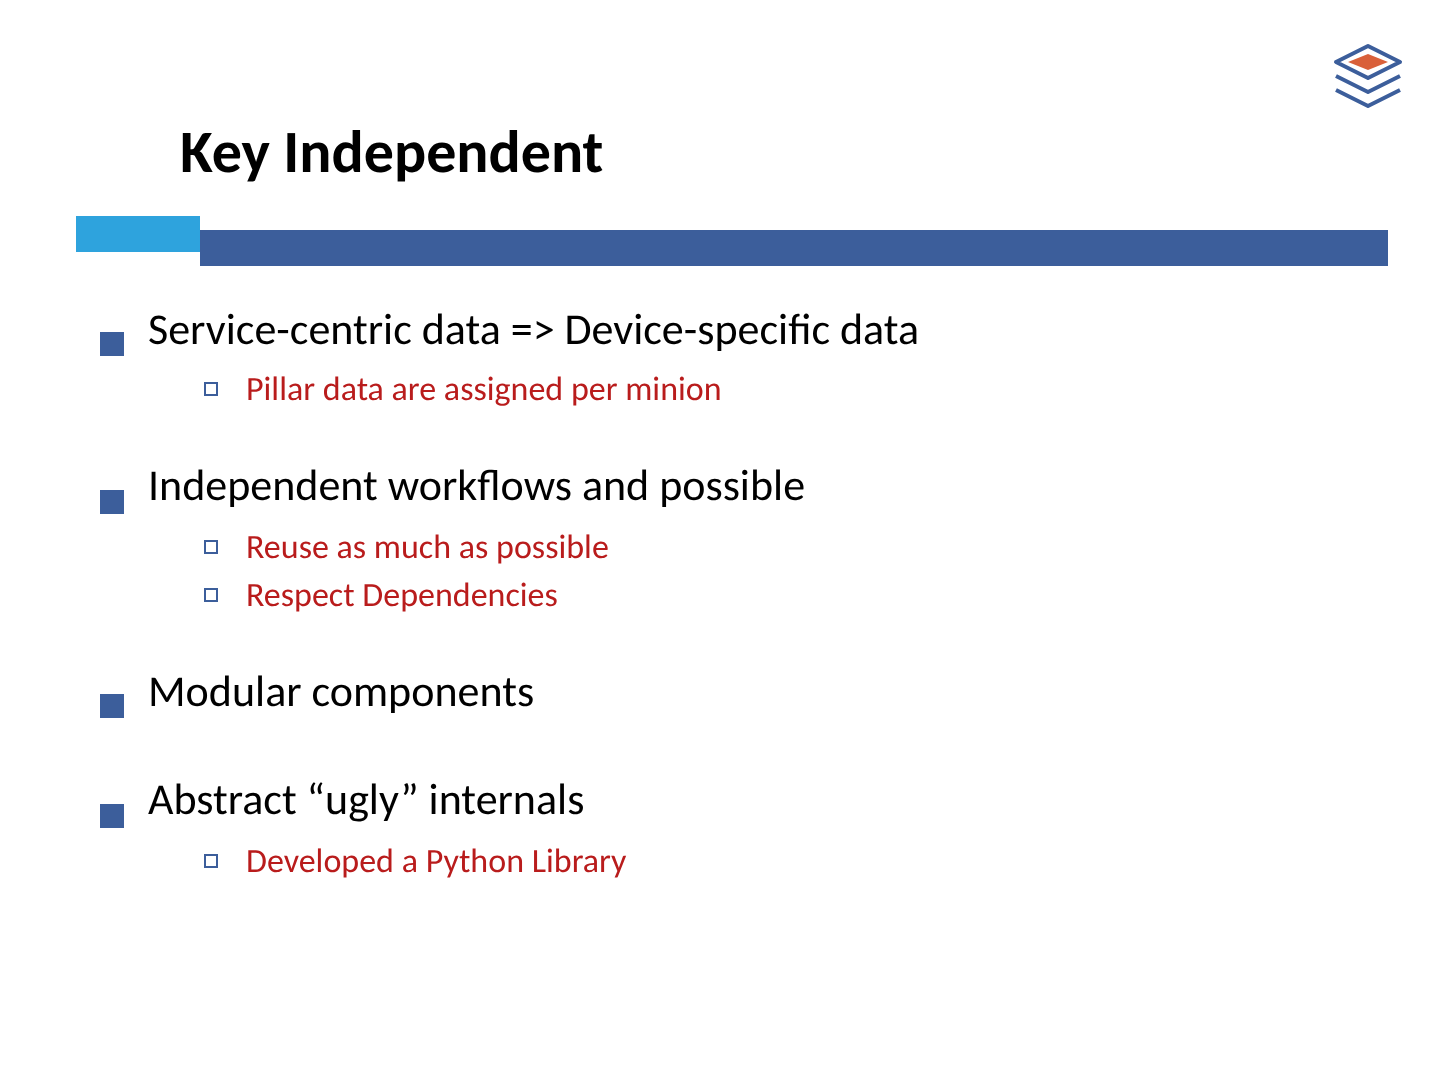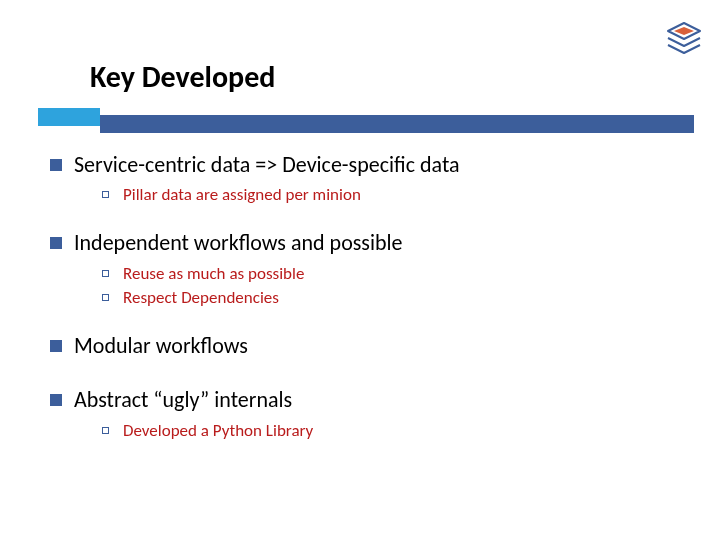--- a/index.html
+++ b/index.html
@@ -55,21 +55,21 @@
     background: #3c5e9b;
   }
   .content {
     position: absolute;
     top: 152px;
     left: 50px;
     width: 620px;
   }
   .l1 {
     display: flex;
-    align-items: flex-start;
+    align-items: flex-end;
     margin-bottom: 6px;
   }
   .l1-bullet {
     width: 12px;
     height: 12px;
     background: #3c5e9b;
     margin-top: 7px;
     margin-right: 12px;
     flex-shrink: 0;
   }
@@ -113,21 +113,21 @@
     <svg viewBox="0 0 40 40">
       <g fill="none" stroke="#3c5e9b" stroke-width="2" stroke-linejoin="round">
         <polygon points="20,3 36,11 20,19 4,11" fill="#ffffff"></polygon>
         <polyline points="4,18 20,26 36,18"></polyline>
         <polyline points="4,25 20,33 36,25"></polyline>
       </g>
       <polygon points="20,7 30,11 20,15 10,11" fill="#d9603a" stroke="none"></polygon>
     </svg>
   </div>
 
-  <div class="title">Key Developed</div>
+  <div class="title">Key Independent</div>
 
   <div class="accent-bar">
     <div class="accent-light"></div>
     <div class="accent-dark"></div>
   </div>
 
   <div class="content">
 
     <div class="l1">
       <div class="l1-bullet"></div>
@@ -150,21 +150,21 @@
         <div class="l2-text">Reuse as much as possible</div>
       </div>
       <div class="l2">
         <div class="l2-bullet"></div>
         <div class="l2-text">Respect Dependencies</div>
       </div>
     </div>
 
     <div class="l1 spacer-after">
       <div class="l1-bullet"></div>
-      <div class="l1-text">Modular workflows</div>
+      <div class="l1-text">Modular components</div>
     </div>
 
     <div class="l1">
       <div class="l1-bullet"></div>
       <div class="l1-text">Abstract “ugly” internals</div>
     </div>
     <div class="l2-group">
       <div class="l2">
         <div class="l2-bullet"></div>
         <div class="l2-text">Developed a Python Library</div>

